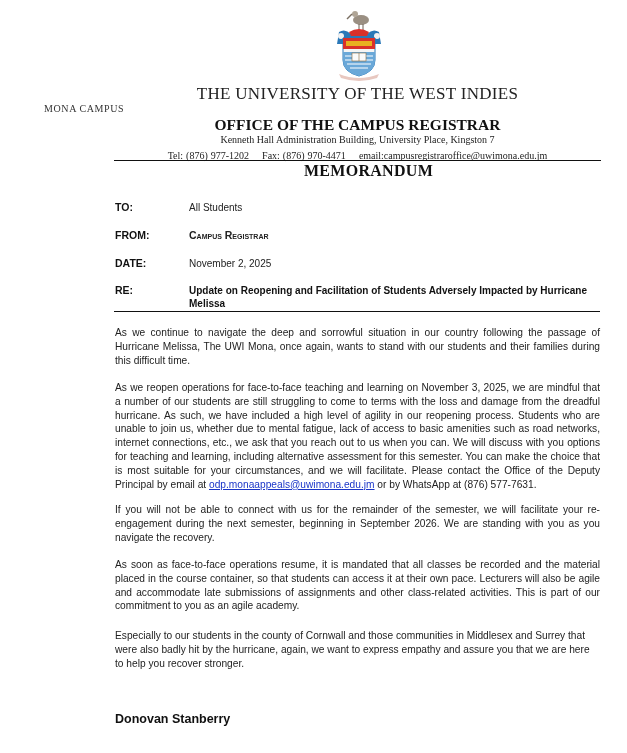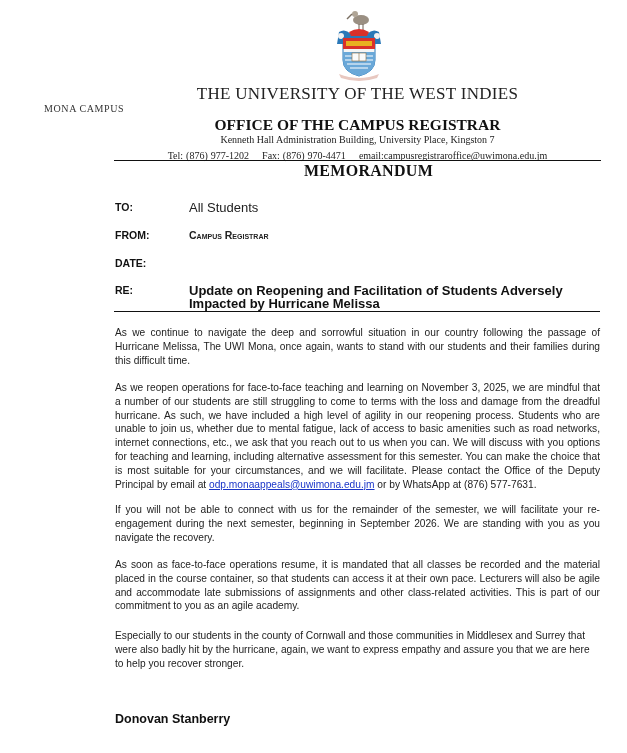--- a/index.html
+++ b/index.html
@@ -17,21 +17,21 @@
   .address { position: absolute; left: 0; width: 627px; text-align: center; top: 134px;
           font-family: "Liberation Serif", serif; font-size: 10px; color: #222; }
   .contact { position: absolute; left: 0; width: 627px; text-align: center; top: 150px;
           font-family: "Liberation Serif", serif; font-size: 10px; color: #222; word-spacing: 0.5px; }
   .contact span { margin: 0 5px; }
   .rule-top { position: absolute; left: 70px; width: 487px; top: 160px; height: 0; border-top: 1.5px solid #111; }
   .memo { position: absolute; left: 0; width: 627px; text-align: center; top: 162px;
           font-family: "Liberation Serif", serif; font-size: 16px; font-weight: bold; color: #111; letter-spacing: 0.3px; padding-left: 11px; }
 
   .field-label { position: absolute; left: 71px; font-family: "Liberation Sans", sans-serif; font-size: 10.5px; font-weight: bold; color: #111; }
-  .field-value { position: absolute; left: 145px; font-family: "Liberation Sans", sans-serif; font-size: 13px; color: #222; width: 410px; line-height: 13px; }
+  .field-value { position: absolute; left: 145px; font-family: "Liberation Sans", sans-serif; font-size: 10px; color: #222; width: 410px; line-height: 13px; }
   .smallcaps { font-variant: small-caps; font-weight: bold; font-size: 10.5px; }
   .re-value { font-weight: bold; color: #111; }
   .rule-re { position: absolute; left: 70px; width: 486px; top: 311px; height: 0; border-top: 1px solid #111; }
 
   .body-text { position: absolute; left: 71px; width: 485px; font-family: "Liberation Sans", sans-serif;
                font-size: 10.2px; line-height: 13.8px; color: #222; text-align: justify; }
   .body-text.left { text-align: left; }
   a.email { color: #1a35c8; text-decoration: underline; }
 
   .signature { position: absolute; left: 71px; top: 712px; font-family: "Liberation Sans", sans-serif;
@@ -77,20 +77,21 @@
   <div class="rule-top"></div>
   <div class="memo">MEMORANDUM</div>
 
   <div class="field-label" style="top:201px">TO:</div>
   <div class="field-value" style="top:201px">All Students</div>
 
   <div class="field-label" style="top:229px">FROM:</div>
   <div class="field-value smallcaps" style="top:229px">Campus Registrar</div>
 
   <div class="field-label" style="top:257px">DATE:</div>
+  <div class="field-value" style="top:257px">November 2, 2025</div>
 
   <div class="field-label" style="top:284px">RE:</div>
   <div class="field-value re-value" style="top:284px">Update on Reopening and Facilitation of Students Adversely Impacted by Hurricane Melissa</div>
   <div class="rule-re"></div>
 
   <div class="body-text" style="top:326px">As we continue to navigate the deep and sorrowful situation in our country following the passage of Hurricane Melissa, The UWI Mona, once again, wants to stand with our students and their families during this difficult time.</div>
 
   <div class="body-text" style="top:381px"><span>As we reopen operations for face-to-face teaching and learning on November 3, 2025, we are mindful that a number of our students are still struggling to come to terms with the loss and damage from the dreadful hurricane. As such, we have included a high level of agility in our reopening process. Students who are unable to join us, whether due to mental fatigue, lack of access to basic amenities such as road networks, internet connections, etc., we ask that you reach out to us when you can. We will discuss with you options for teaching and learning, including alternative assessment for this semester. You can make the choice that is most suitable for your circumstances, and we will facilitate. Please contact the Office of the Deputy Principal by email at </span><a class="email" href="mailto:odp.monaappeals@uwimona.edu.jm">odp.monaappeals@uwimona.edu.jm</a><span> or by WhatsApp at (876) 577-7631.</span></div>
 
   <div class="body-text" style="top:503px">If you will not be able to connect with us for the remainder of the semester, we will facilitate your re-engagement during the next semester, beginning in September 2026. We are standing with you as you navigate the recovery.</div>

